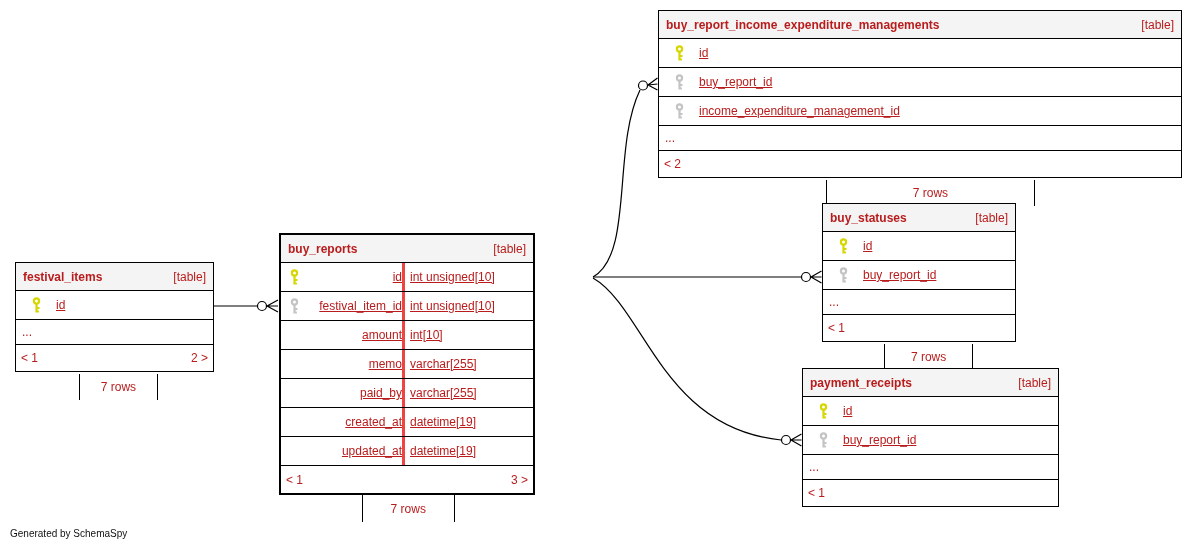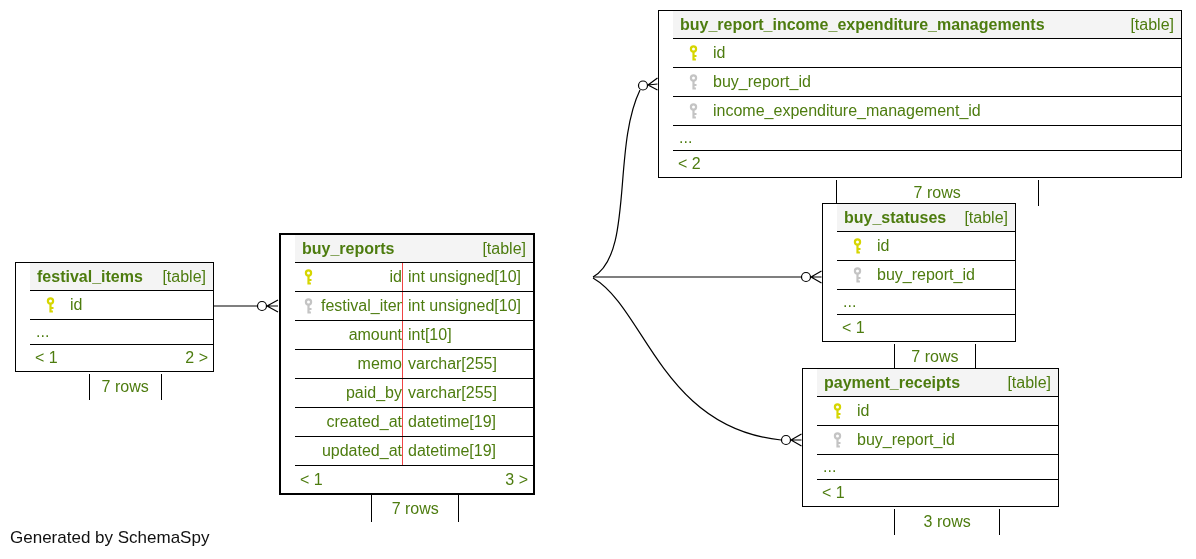--- a/index.html
+++ b/index.html
@@ -15,59 +15,59 @@
   #connectors {
     position: absolute;
     left: 0; top: 0;
     z-index: 1;
   }
   .etable {
     position: absolute;
     z-index: 2;
     background: #ffffff;
     border: 1px solid #000000;
-    font-size: 16px;
-    color: #4d7c0f;
-    padding-left: 14px;
+    font-size: 12px;
+    color: #b91c1c;
   }
   .etable.emphasized { border-width: 2px; }
   .thead {
     display: flex;
     justify-content: space-between;
     align-items: center;
     height: 28px;
     padding: 0 7px;
     background: #f4f4f4;
     border-bottom: 1px solid #000000;
   }
   .tname { font-weight: bold; }
   .ttag { font-weight: normal; padding-left: 10px; }
   .trow {
     display: flex;
     align-items: center;
     height: 29px;
     border-bottom: 1px solid #000000;
     background: #ffffff;
+    text-decoration: underline;
   }
   .kcell {
     width: 40px;
     display: flex;
     justify-content: center;
     align-items: center;
     flex: none;
   }
   .etable.emphasized .kcell { width: 26px; }
   .cname { flex: 1 1 auto; white-space: nowrap; overflow: hidden; }
   .ctype {
     flex: none;
     width: 131px;
     align-self: stretch;
     display: flex;
     align-items: center;
-    border-left: 1px solid #ef4444;
+    border-left: 3px solid #ef4444;
     padding-left: 5px;
     white-space: nowrap;
   }
   .dotrow {
     display: flex;
     align-items: center;
     height: 25px;
     padding-left: 6px;
     border-bottom: 1px solid #000000;
   }
@@ -83,21 +83,21 @@
   .fc { flex: 1 1 auto; justify-content: center; border-left: 1px solid #000; border-right: 1px solid #000; margin-top: 29px; }
   .fr { flex: 0 0 28%; justify-content: flex-end; }
   .keyicon { display: block; }
   .keyicon.pk { color: #d6d600; }
   .keyicon.fk { color: #c4c4c4; }
   #schemaspy-note {
     position: absolute;
     left: 10px;
     top: 528px;
     z-index: 2;
-    font-size: 17px;
+    font-size: 10px;
     color: #111111;
   }
 </style>
 </head>
 <body>
 
 <div id="canvas">
 
   <svg id="connectors" width="1196" height="559" viewBox="0 0 1196 559">
     <g stroke="#000000" stroke-width="1.2" fill="none">
@@ -232,21 +232,20 @@
               <circle cx="5.5" cy="4" r="2.6"></circle>
               <path d="M 5.5 6.5 V 15.5 M 5.5 11 h 3 M 5.5 14.5 h 2.4"></path>
             </g>
           </svg>
         </span>
       <span class="cname">buy_report_id</span>
     </div>
     <div class="dotrow">...</div>
     <div class="tfoot">
       <span class="fl">&lt; 1</span>
-      <span class="fc">3 rows</span>
       <span class="fr" style="flex-basis:24%;"></span>
     </div>
   </div>
 
   <div class="etable emphasized" style="left:279px; top:233px; width:256px;text-align:right;">
     <div class="thead">
       <span class="tname">buy_reports</span>
       <span class="ttag">[table]</span>
     </div>
     <div class="trow">

